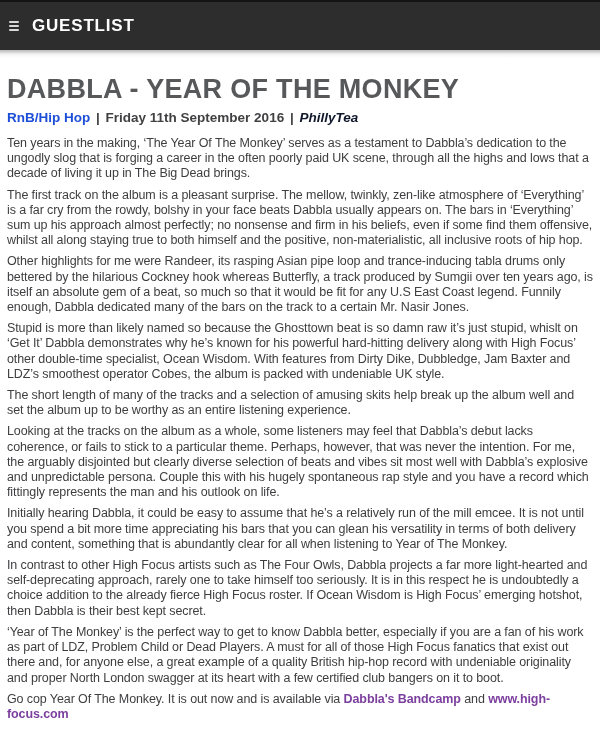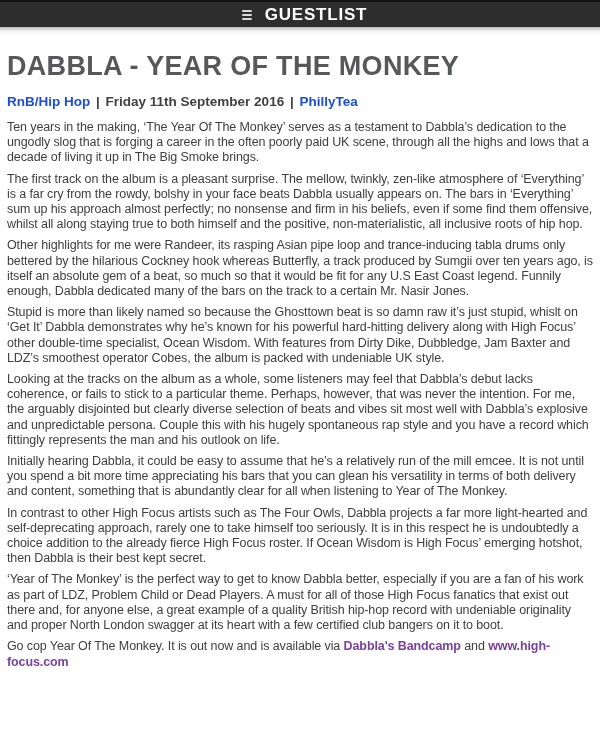--- a/index.html
+++ b/index.html
@@ -11,27 +11,26 @@
   .page {
     width: 600px;
     height: 743px;
     overflow: hidden;
     background: #ffffff;
     position: relative;
   }
 
   
   .topbar {
-    height: 27px;
+    height: 50px;
     background: #2d2d2d;
     border-top: 2px solid #141414;
     display: flex;
     align-items: center;
     padding-left: 9px;
-    justify-content: center;
   }
   .topbar-shadow {
     height: 8px;
     background: linear-gradient(#b9b9b9, #f4f4f4 55%, #ffffff);
   }
   .hamburger {
     width: 10px;
     display: inline-flex;
     flex-direction: column;
     gap: 2px;
@@ -48,36 +47,36 @@
     font-weight: bold;
     font-size: 17px;
     letter-spacing: 0.8px;
     margin-left: 13px;
     cursor: pointer;
   }
 
   
   main { padding: 0 7px; }
   h1.title {
-    margin: 16px 0 13px 0;
+    margin: 16px 0 6px 0;
     font-size: 27px;
     line-height: 30px;
     font-weight: bold;
     letter-spacing: 0.3px;
     color: #57585a;
   }
   .meta {
     font-size: 13.5px;
     font-weight: bold;
     color: #414143;
     margin: 0 0 11px 0;
   }
   .meta .sep { color: #414143; padding: 0 2px; }
   a.genre-link { color: #1d4ed8; text-decoration: none; cursor: pointer; }
-  a.author-link { color: #1d4ed8; text-decoration: none; cursor: pointer; }
+  a.author-link { color: #0f172a; text-decoration: none; cursor: pointer; font-style: italic; }
 
   p.body-par {
     margin: 0 0 6px 0;
     font-size: 12.5px;
     line-height: 15.2px;
     letter-spacing: -0.1px;
     color: #3e3e40;
   }
   p.body-par a.text-link {
     color: #7b3f9e;
@@ -106,24 +105,25 @@
     <h1 class="title">DABBLA - YEAR OF THE MONKEY</h1>
 
     <div class="meta">
       <a class="genre-link">RnB/Hip Hop</a>
       <span class="sep">|</span>
       <span>Friday 11th September 2016</span>
       <span class="sep">|</span>
       <a class="author-link">PhillyTea</a>
     </div>
 
-    <p class="body-par">Ten years in the making, ‘The Year Of The Monkey’ serves as a testament to Dabbla’s dedication to the ungodly slog that is forging a career in the often poorly paid UK scene, through all the highs and lows that a decade of living it up in The Big Smoke brings.</p>
+    <p class="body-par">Ten years in the making, ‘The Year Of The Monkey’ serves as a testament to Dabbla’s dedication to the ungodly slog that is forging a career in the often poorly paid UK scene, through all the highs and lows that a decade of living it up in The Big Dead brings.</p>
     <p class="body-par">The first track on the album is a pleasant surprise. The mellow, twinkly, zen-like atmosphere of ‘Everything’ is a far cry from the rowdy, bolshy in your face beats Dabbla usually appears on. The bars in ‘Everything’ sum up his approach almost perfectly; no nonsense and firm in his beliefs, even if some find them offensive, whilst all along staying true to both himself and the positive, non-materialistic, all inclusive roots of hip hop.</p>
     <p class="body-par">Other highlights for me were Randeer, its rasping Asian pipe loop and trance-inducing tabla drums only bettered by the hilarious Cockney hook whereas Butterfly, a track produced by Sumgii over ten years ago, is itself an absolute gem of a beat, so much so that it would be fit for any U.S East Coast legend. Funnily enough, Dabbla dedicated  many of the bars on the track to a certain Mr. Nasir Jones.</p>
     <p class="body-par">Stupid is more than likely named so because the Ghosttown beat is so damn raw it’s just stupid, whislt on ‘Get It’ Dabbla demonstrates why he’s known for his powerful hard-hitting delivery along with High Focus’ other double-time specialist, Ocean Wisdom. With features from Dirty Dike, Dubbledge, Jam Baxter and LDZ’s smoothest operator Cobes, the album is packed with undeniable UK style.</p>
+    <p class="body-par">The short length of many of the tracks and a selection of amusing skits help break up the album well and set the album up to be worthy as an entire listening experience.</p>
     <p class="body-par">Looking at the tracks on the album as a whole, some listeners may feel that Dabbla’s debut lacks coherence, or fails to stick to a particular theme. Perhaps, however, that was never the intention. For me, the arguably disjointed but clearly diverse selection of beats and vibes sit most well with Dabbla’s explosive and unpredictable persona. Couple this with his hugely spontaneous rap style and you have a record which fittingly represents the man and his outlook on life.</p>
     <p class="body-par">Initially hearing Dabbla, it could be easy to assume that he’s a relatively run of the mill emcee. It is not until you spend a bit more time appreciating his bars that you can glean his versatility in terms of both delivery and content, something that is abundantly  clear for all when listening to Year of The Monkey.</p>
     <p class="body-par">In contrast to other High Focus artists such as The Four Owls, Dabbla projects a far more light-hearted and self-deprecating approach, rarely one to take himself too seriously. It is in this respect he is undoubtedly a choice addition to the already fierce High Focus roster. If Ocean Wisdom is High Focus’ emerging hotshot, then Dabbla is their best kept secret.</p>
     <p class="body-par">‘Year of The Monkey’ is the perfect way to get to know Dabbla better, especially if you are a fan of his work as part of LDZ, Problem Child or Dead Players. A must for all of those High Focus fanatics that exist out there and, for anyone else, a great  example of a quality British hip-hop record with undeniable originality and proper North London swagger at its heart with a few certified club bangers on it to boot.</p>
 
     <p class="body-par">
       <span>Go cop Year Of The Monkey. It is out now and is available via </span><a class="text-link">Dabbla's Bandcamp</a><span> and </span><a class="text-link">www.high-focus.com</a>
     </p>
 
   </main>

